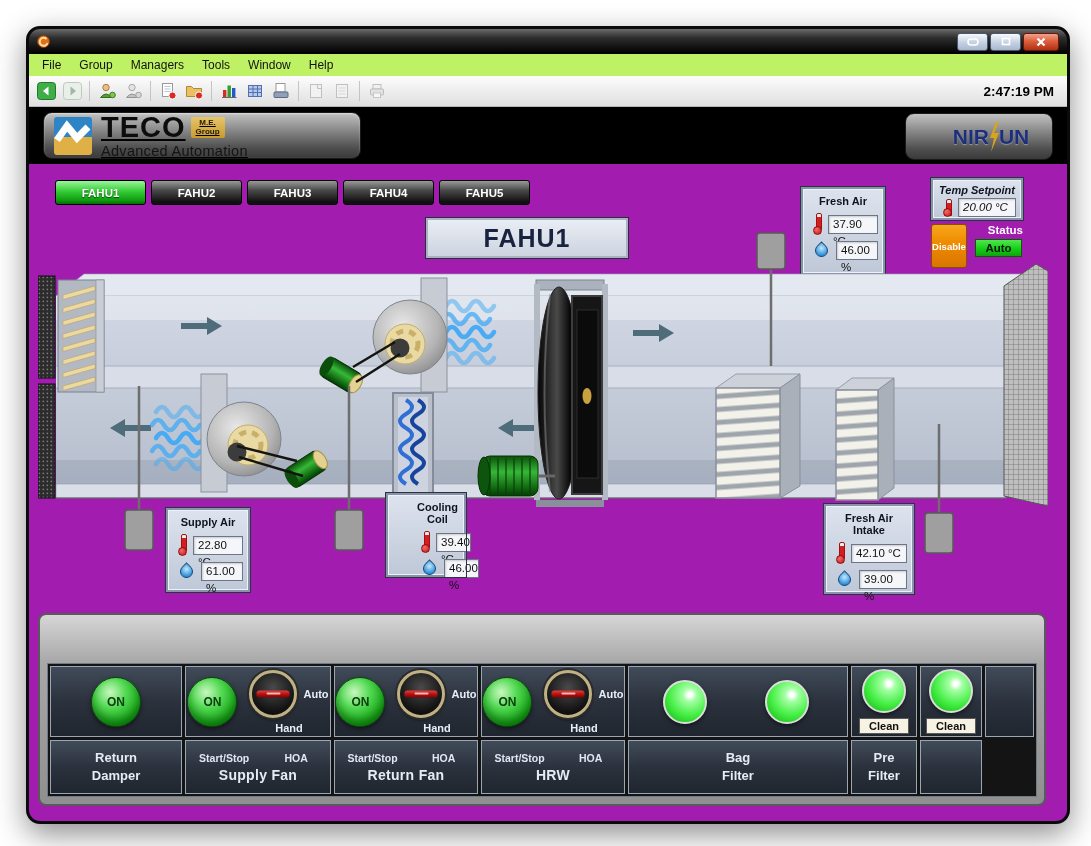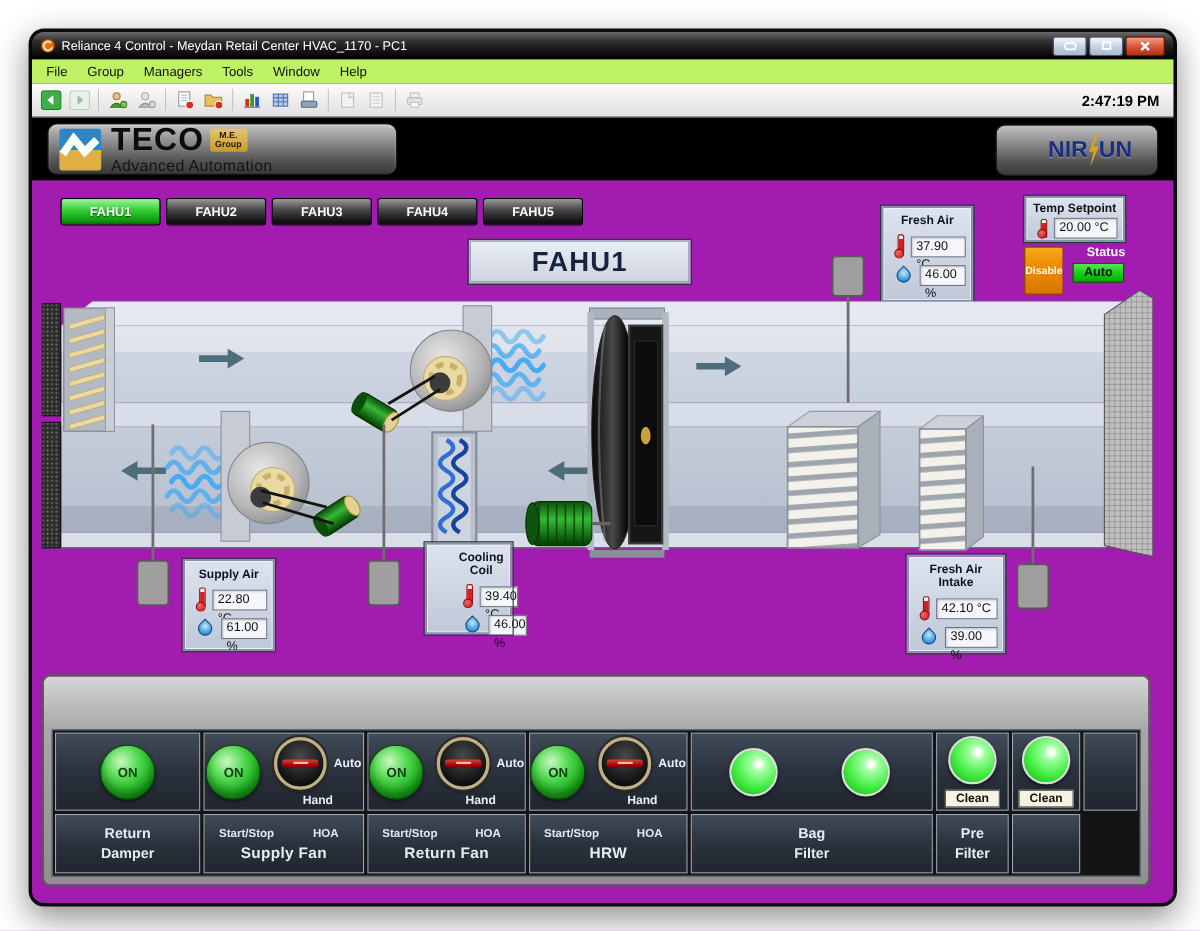--- a/index.html
+++ b/index.html
@@ -28,21 +28,21 @@
   .clock{margin-left:auto;font-weight:bold;font-size:13.5px;color:#000;padding-right:8px;}
   
   .banner{height:57px;background:#000;position:relative;flex:0 0 auto;}
   .brand-left{position:absolute;left:14px;top:5px;width:318px;height:47px;border-radius:9px;
     background:linear-gradient(180deg,#c2c2c2,#8d8d8d 35%,#4e4e4e 78%,#3a3a3a);
     border:1px solid #1a1a1a;box-shadow:inset 0 1px 2px rgba(255,255,255,.45);
     display:flex;align-items:center;padding:0 10px;box-sizing:border-box;}
   .teco-logo{width:38px;height:38px;border-radius:3px;flex:0 0 auto;
     background:linear-gradient(180deg,#2e84c4 0 52%,#dfb045 52% 100%);position:relative;overflow:hidden;}
   .teco-logo svg{position:absolute;left:0;top:0;}
-  .teco-block{margin-left:9px;line-height:1;}
+  .teco-block{margin-left:9px;line-height:1;text-decoration:underline;}
   .teco-row{display:flex;align-items:center;}
   .teco-name{font-size:29px;font-weight:900;letter-spacing:1px;color:#0c0c0c;}
   .teco-badge{background:linear-gradient(#e7c56a,#c89a2e);border-radius:2px;color:#241a04;
     font-size:8px;font-weight:bold;padding:1px 5px;margin-left:5px;text-align:center;line-height:1.2;}
   .teco-tagline{font-size:14.5px;color:#141414;margin-top:2px;letter-spacing:.3px;}
   .brand-right{position:absolute;right:14px;top:6px;width:122px;height:45px;border-radius:9px;
     background:linear-gradient(180deg,#c2c2c2,#8d8d8d 35%,#4e4e4e 78%,#3a3a3a);
     border:1px solid #1a1a1a;display:flex;align-items:center;justify-content:center;padding-left:24px;}
   .nirsun{font-size:21px;font-weight:bold;color:#1b2f7e;display:flex;align-items:center;
     text-shadow:0 1px 1px rgba(255,255,255,.35);}
@@ -131,21 +131,20 @@
 
 <div class="window">
 
   <div class="titlebar">
     <span class="title-icon">
       <svg width="13" height="13">
           <circle cx="6.5" cy="6.5" r="6" fill="#e07018" stroke="#8a3c05"></circle>
           <path d="M9.5 4 a4 4 0 1 0 1 4" stroke="#ffd9a8" stroke-width="2" fill="none"></path>
         </svg>
     </span>
-    <span>Reliance 4 Control - Meydan Retail Center HVAC_1170 - PC1</span>
     <span class="win-buttons">
       <span class="wbtn">
           <svg width="12" height="8">
             <rect x="1" y="1" width="10" height="6" rx="3" fill="none" stroke="#fff" stroke-width="1.6"></rect>
           </svg>
         </span>
       <span class="wbtn">
           <svg width="10" height="9">
             <rect x="1.5" y="1.5" width="7" height="6" fill="none" stroke="#fff" stroke-width="1.6"></rect>
           </svg>
@@ -300,21 +299,21 @@
       <div class="prow">
           <span class="thermo"></span>
         <span class="pval">37.90 °C</span>
         </div>
       <div class="prow">
           <span class="drop"></span>
         <span class="pval">46.00 %</span>
         </div>
     </div>
 
-    <div class="spanel" style="left:902px;top:14px;width:92px;height:42px;padding-top:4px;">
+    <div class="spanel" style="left:902px;top:14px;width:92px;height:42px;padding-top:4px;font-style:italic;">
       <div class="ptitle">Temp Setpoint</div>
       <div class="prow" style="margin-top:2px;">
           <span class="thermo" style="height:18px;"></span>
         <span class="pval">20.00 °C</span>
         </div>
     </div>
 
     <div class="disable-btn">Disable</div>
     <div class="status-label">Status</div>
     <div class="status-value">Auto</div>

